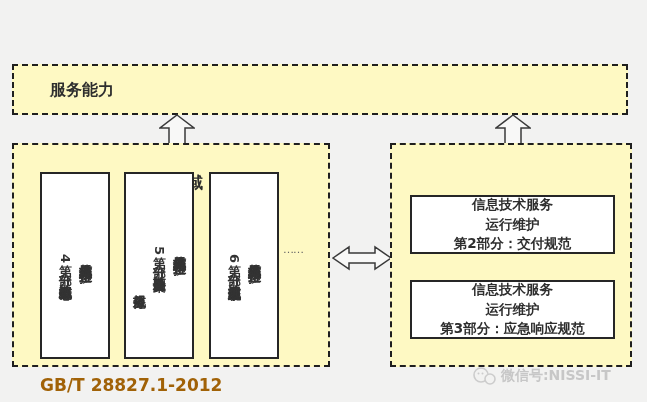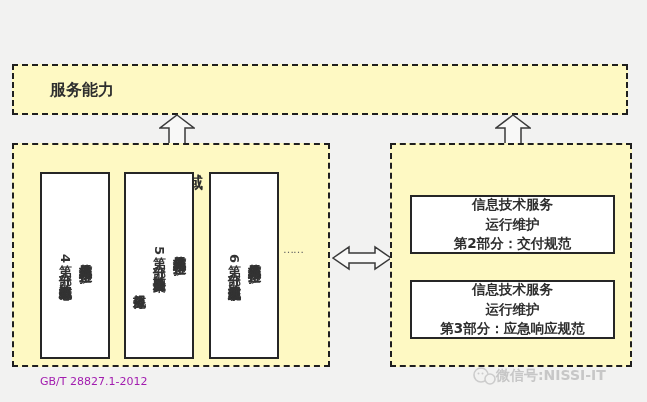--- a/index.html
+++ b/index.html
@@ -70,25 +70,25 @@
     white-space:pre-line;
   }
   .hbox1{top:50px;}
   .hbox2{top:135px;}
   .arrow{position:absolute;}
   .arrow-up-1{left:159px;top:114px;}
   .arrow-up-2{left:495px;top:114px;}
   .arrow-lr{left:332px;top:244px;}
   .footer-code{
     position:absolute;left:40px;top:375px;
-    font-size:11px;font-weight:400;color:#a21caf;
+    font-size:17px;font-weight:700;color:#a16207;
   }
   .watermark{
     position:absolute;left:472px;top:366px;
-    display:flex;align-items:center;
+    display:flex;align-items:center;gap:5px;
     color:#c7c7c7;font-size:14px;font-weight:700;
   }
 </style>
 </head>
 <body>
 
 <div class="stage">
 
 
   <div class="dashed-box cap-box">

